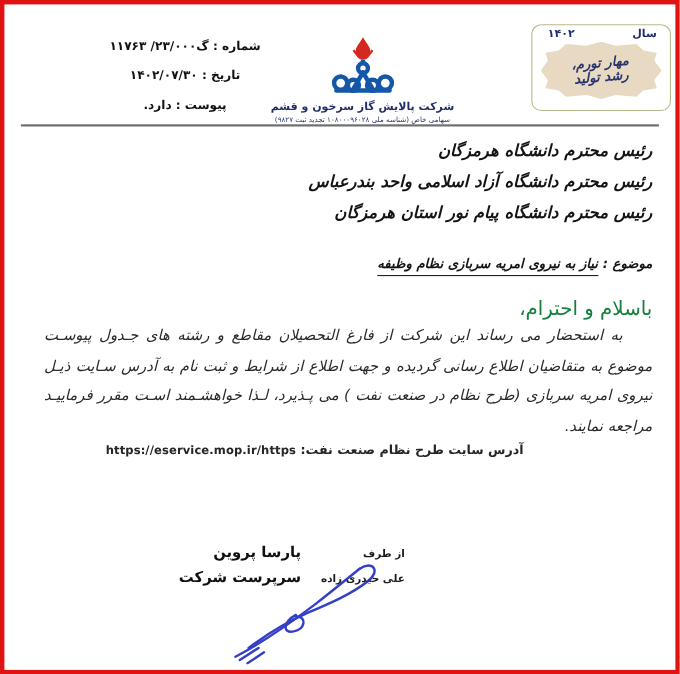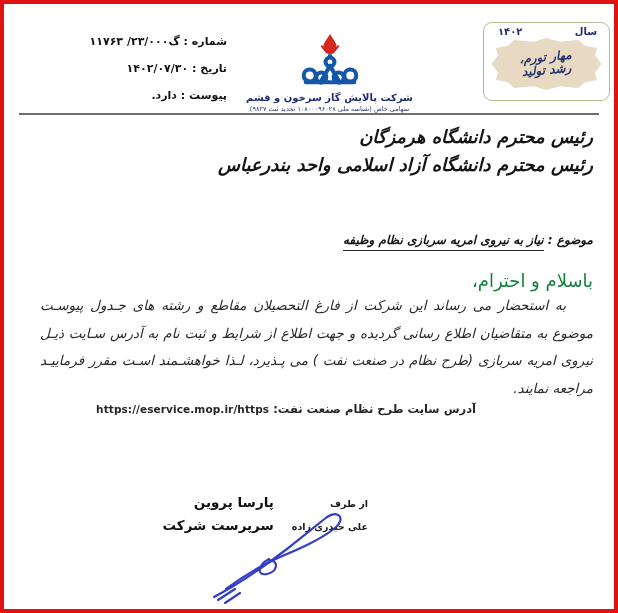--- a/index.html
+++ b/index.html
@@ -2,21 +2,21 @@
 <html lang="fa"><head>
 <meta charset="utf-8">
 <style>
   html,body{margin:0;padding:0;background:#fff;overflow:hidden;}
   .page{
     position:relative;width:618px;height:613px;box-sizing:border-box;
     background:#fff;border:4px solid #e01212;
     font-family:"DejaVu Sans",sans-serif;color:#1c1c1c;
   }
   
-  .meta-block{position:absolute;top:24px;right:387px;direction:rtl;text-align:right;}
+  .meta-block{position:absolute;top:24px;right:377px;direction:rtl;text-align:center;}
   .meta-line{font-size:11px;font-weight:bold;line-height:27px;white-space:nowrap;color:#111;}
   
   .logo-block{position:absolute;top:29px;left:238px;width:175px;text-align:center;}
   .logo-emblem{display:block;margin:0 auto;}
   .company-name{
     direction:rtl;font-size:10px;font-weight:bold;color:#1f2d6b;
     font-family:"DejaVu Serif","DejaVu Sans",serif;white-space:nowrap;margin-top:1px;
   }
   .company-reg{direction:rtl;font-size:6.5px;color:#27356f;white-space:nowrap;margin-top:2px;}
   
@@ -36,21 +36,21 @@
   .plaque-text{
     direction:rtl;text-align:center;transform:rotate(-5deg);
     font-family:"DejaVu Serif","DejaVu Sans",serif;font-style:italic;font-weight:bold;
     color:#27346d;font-size:12px;line-height:1.1;white-space:nowrap;
   }
   
   .header-divider{position:absolute;top:109px;left:15px;right:15px;height:2px;background:#6f6f6f;}
   
   .recipients{position:absolute;top:119px;right:21px;direction:rtl;text-align:right;}
   .recipient-line{
-    font-size:18px;font-weight:bold;font-style:italic;line-height:28px;white-space:nowrap;color:#141414;
+    font-size:15px;font-weight:bold;font-style:italic;line-height:28px;white-space:nowrap;color:#141414;
   }
   
   .subject{position:absolute;top:229px;right:21px;direction:rtl;white-space:nowrap;
     font-size:12px;font-weight:bold;font-style:italic;color:#141414;}
   .subject .subj-text{border-bottom:1.5px solid #222;padding-bottom:3px;}
   
   .greeting{position:absolute;top:266px;right:21px;direction:rtl;font-size:18px;color:#15803d;}
   .body-text{position:absolute;top:288px;right:21px;left:36px;direction:rtl;
     font-size:13.5px;line-height:27.5px;color:#2a2a2a;font-style:italic;}
   .body-line{text-align:justify;text-align-last:justify;white-space:normal;}
@@ -115,20 +115,21 @@
         <div>رشد تولید</div>
       </div>
     </div>
   </div>
 
   <div class="header-divider"></div>
 
   <div class="recipients">
     <div class="recipient-line">رئیس محترم دانشگاه هرمزگان</div>
     <div class="recipient-line">رئیس محترم دانشگاه آزاد اسلامی واحد بندرعباس</div>
+    <div class="recipient-line">رئیس محترم دانشگاه پیام نور استان هرمزگان</div>
   </div>
 
   <div class="subject">
     <span>موضوع :</span>
     <span class="subj-text">نیاز به نیروی امریه سربازی نظام وظیفه</span>
   </div>
 
   <div class="greeting">باسلام و احترام،</div>
 
   <div class="body-text">

